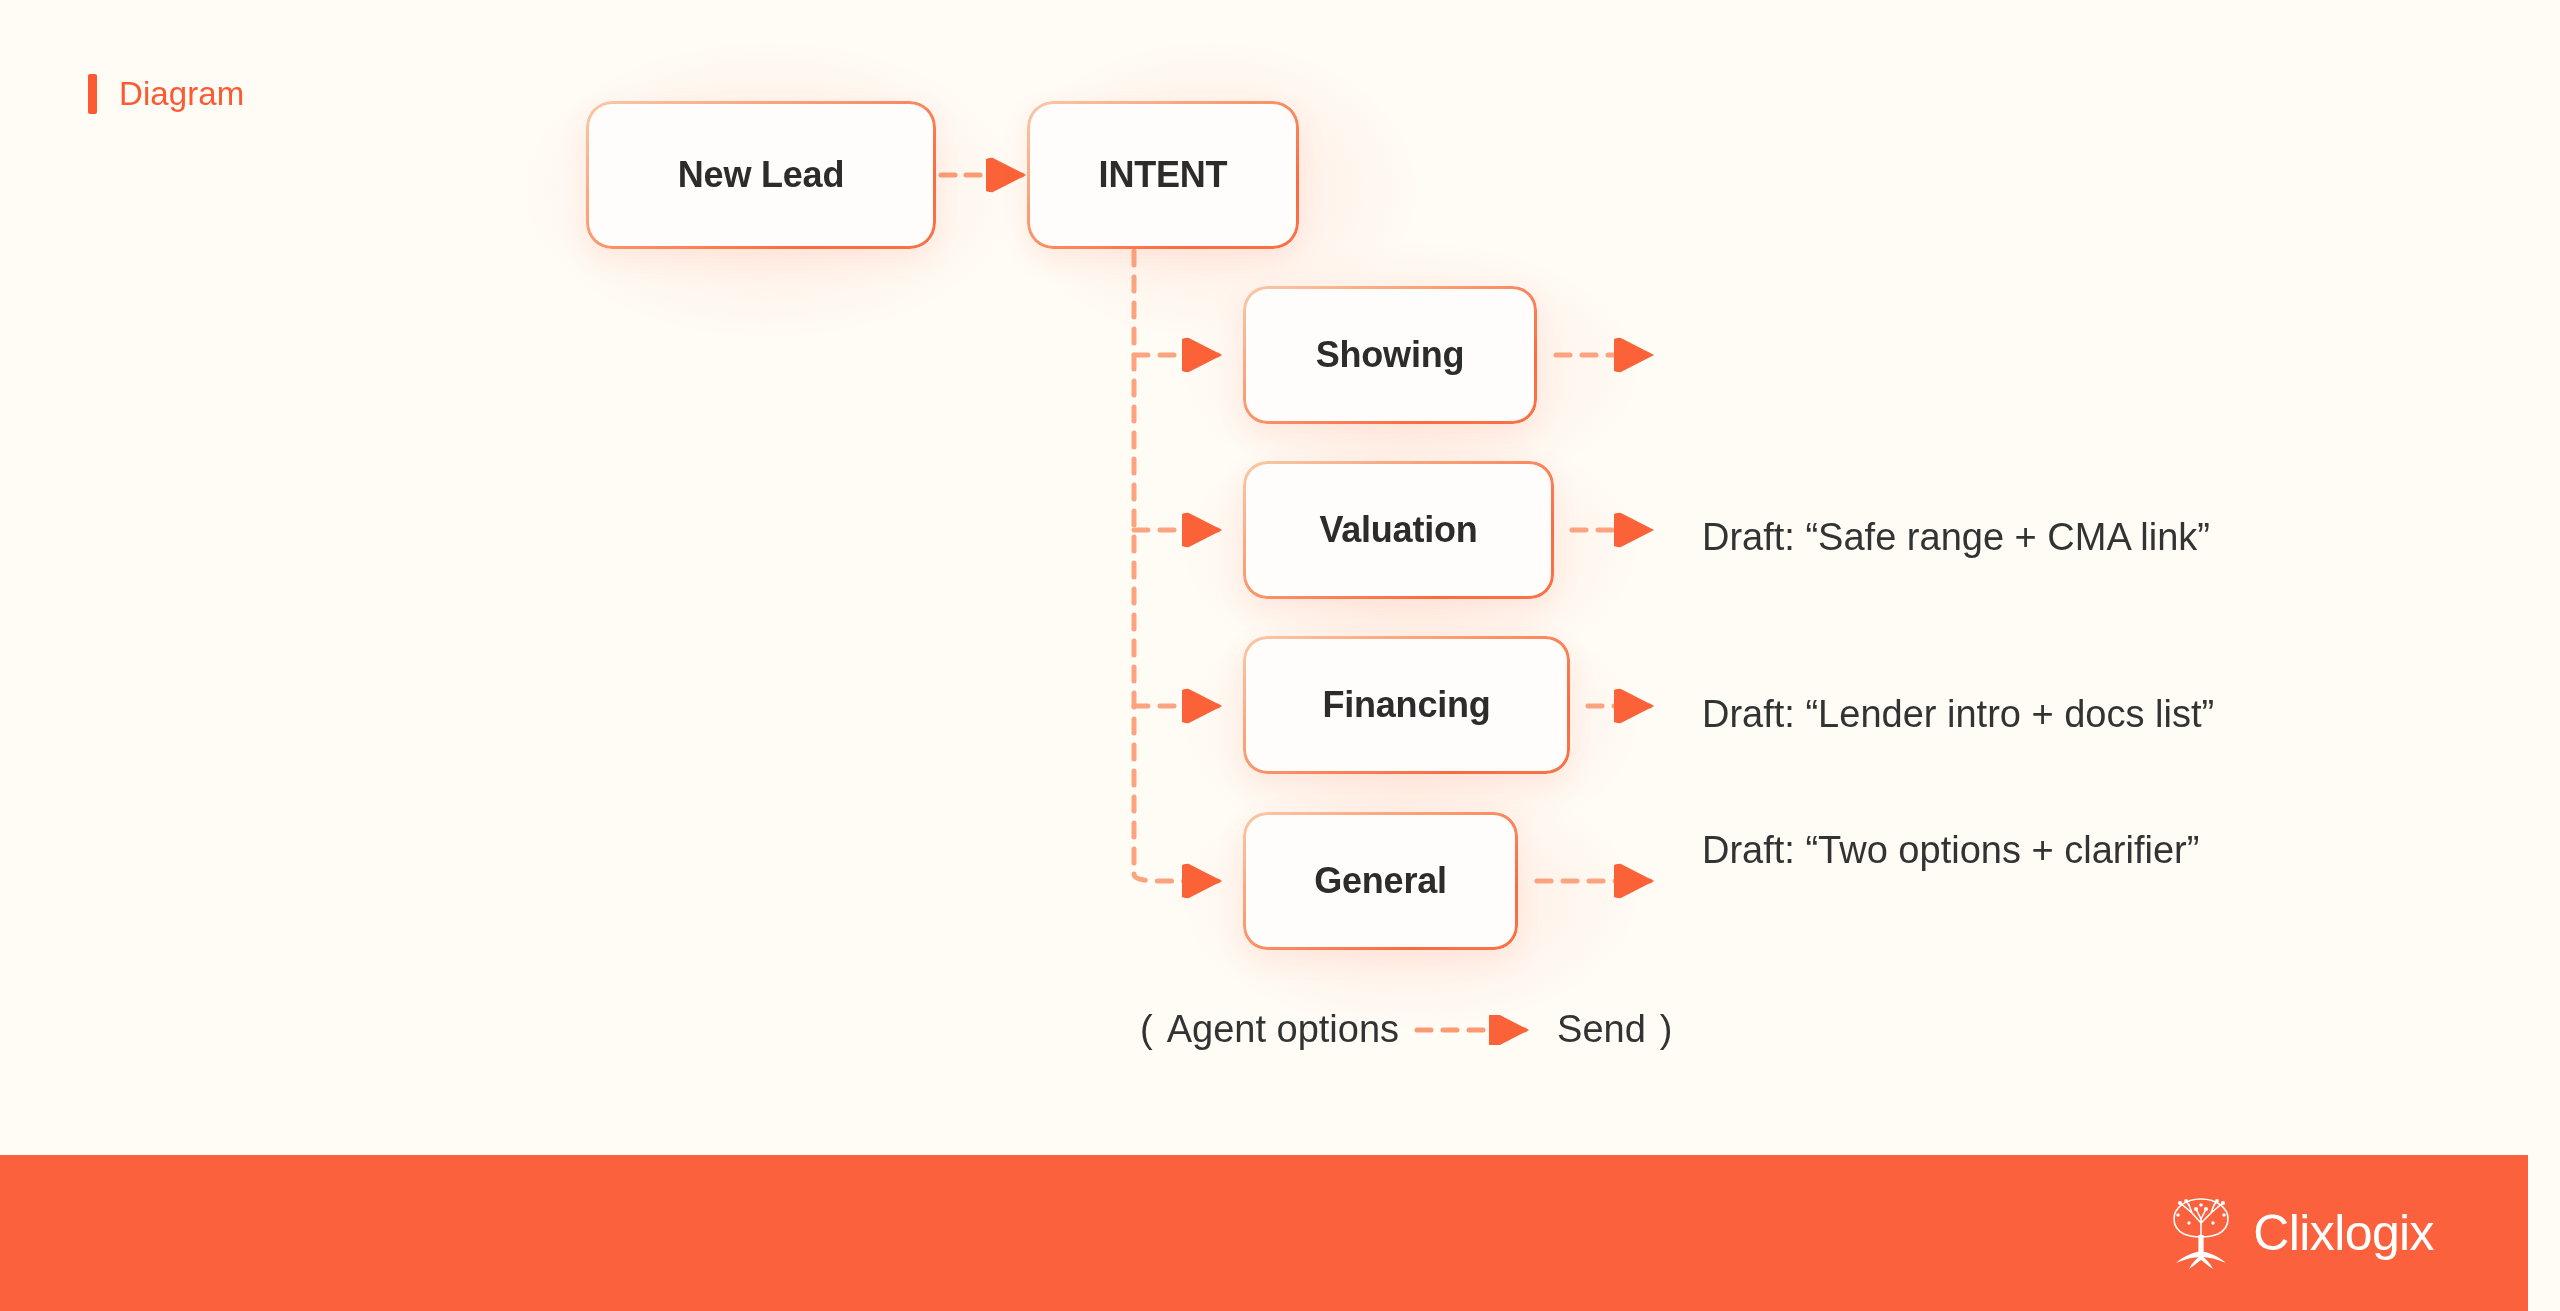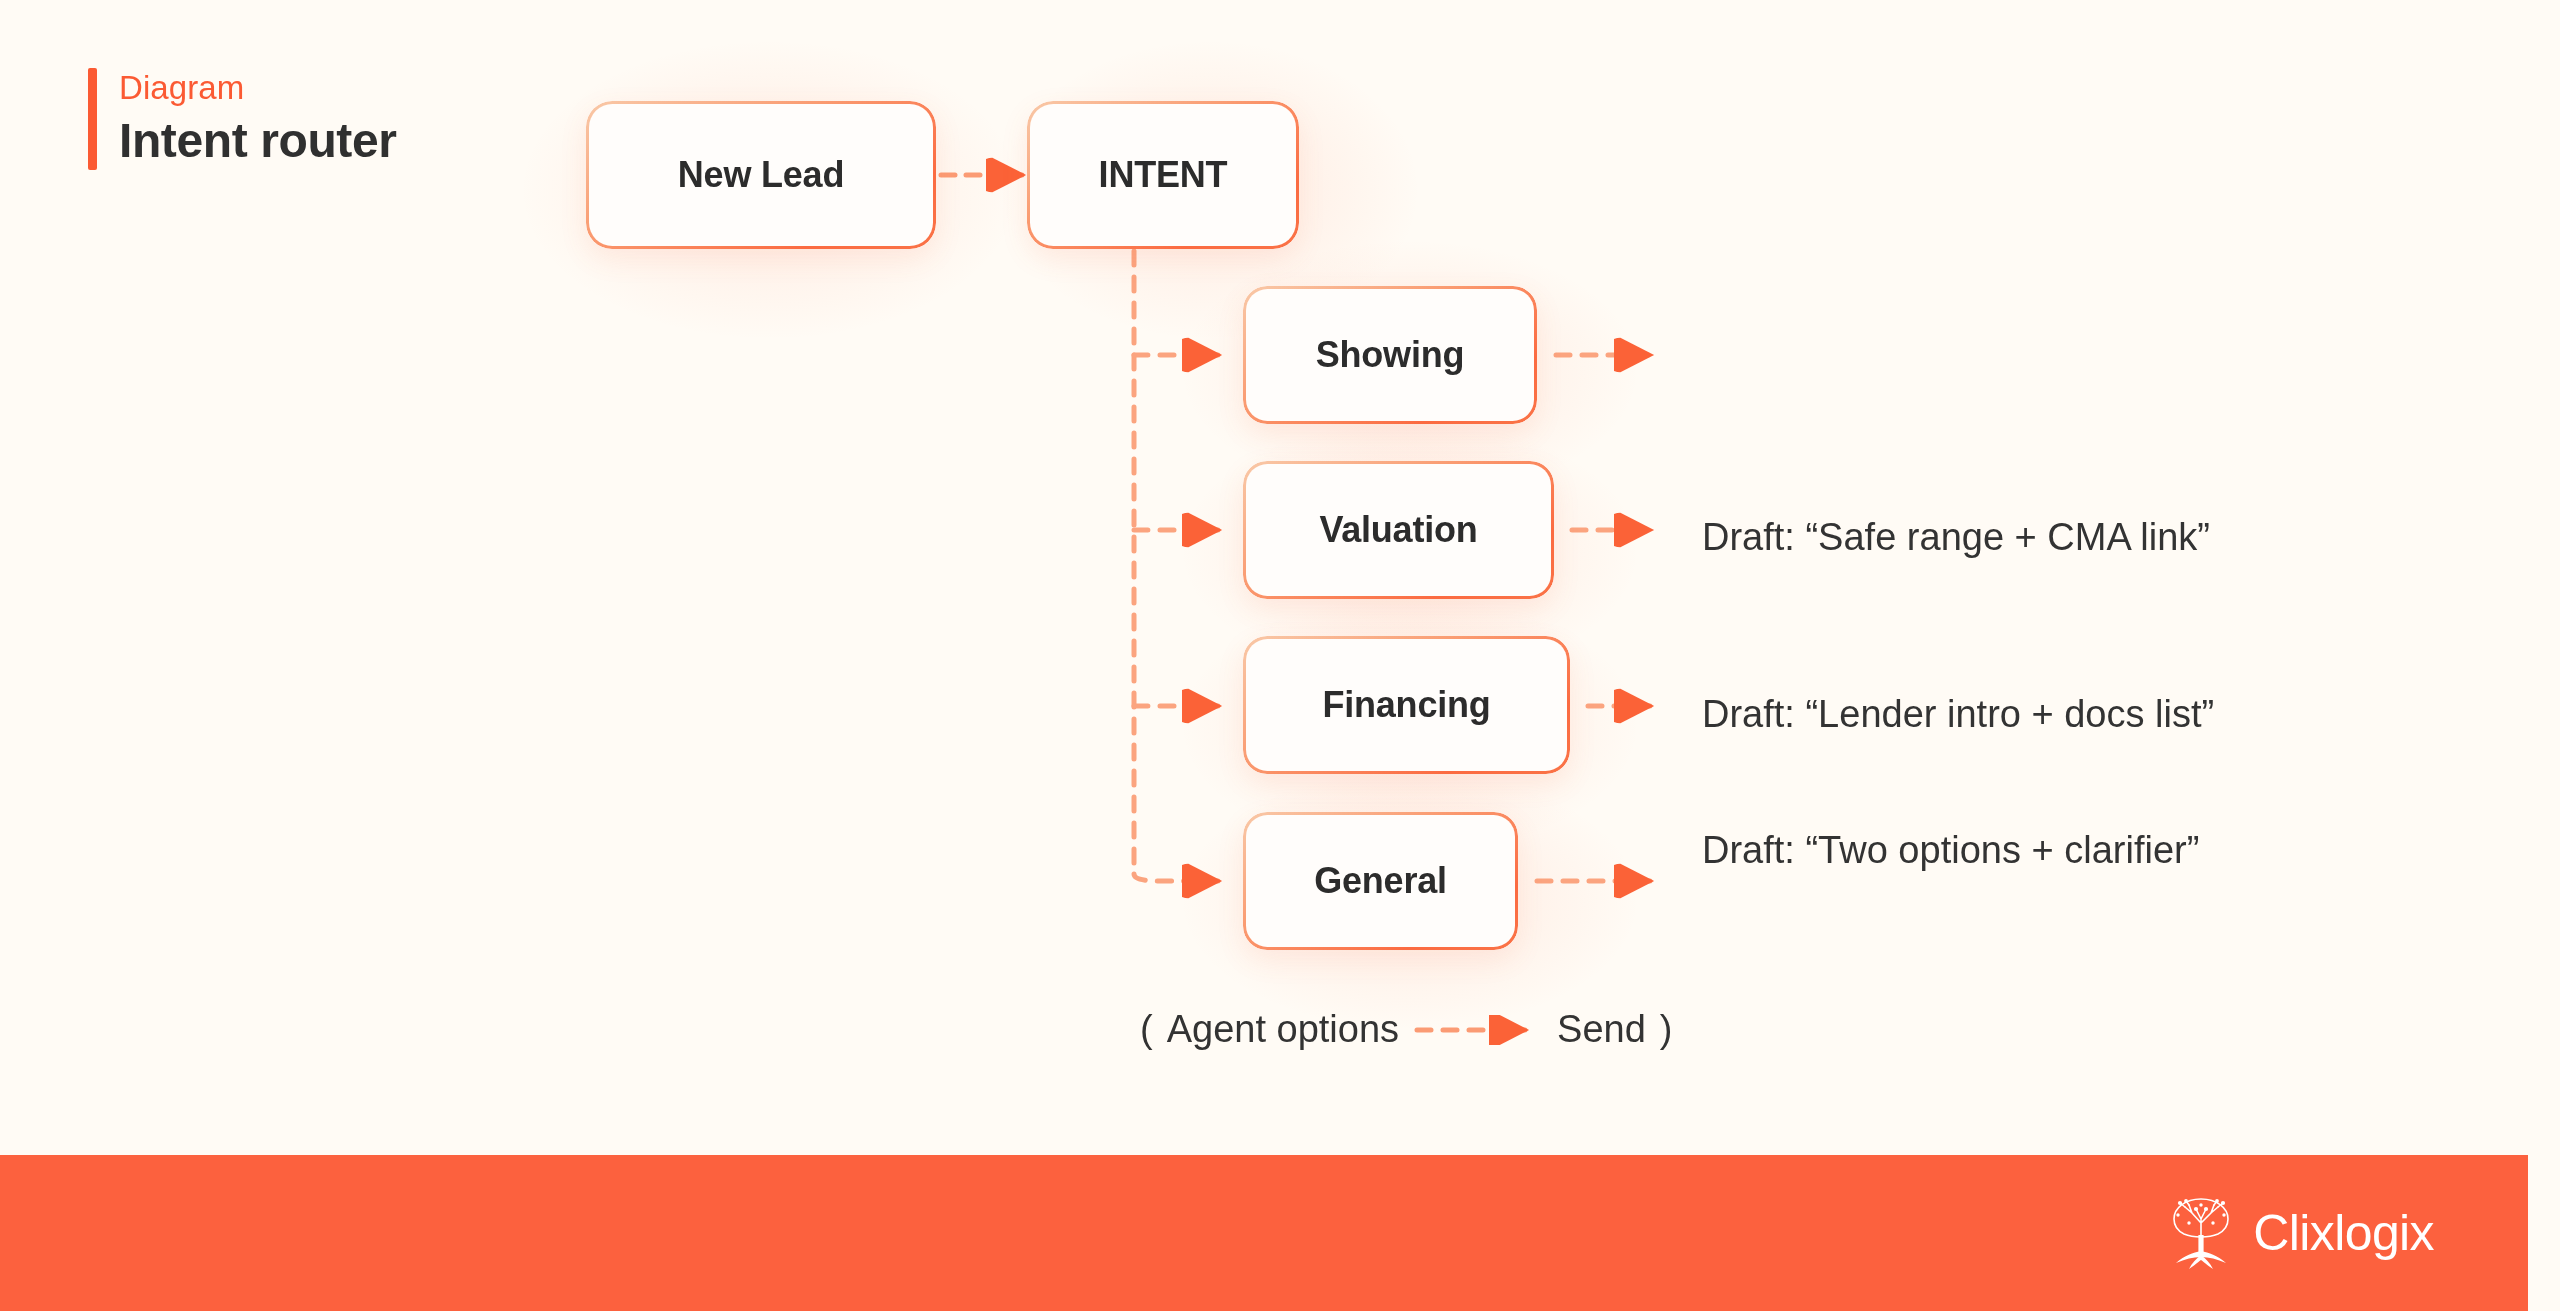--- a/index.html
+++ b/index.html
@@ -25,21 +25,21 @@
     position: absolute;
     border-radius: 50%;
     pointer-events: none;
     background: radial-gradient(closest-side, rgba(253,120,80,0.13), rgba(253,120,80,0.0));
   }
 
   
   #heading {
     position: absolute;
     left: 88px;
-    top: 68px;
+    top: 74px;
     display: flex;
     align-items: stretch;
     gap: 22px;
   }
   #heading-bar {
     width: 9px;
     border-radius: 2px;
     background: #FB5A33;
   }
   .head-texts { display: flex; flex-direction: column; justify-content: center; }
@@ -166,21 +166,20 @@
   <div class="bloom" style="left:1000px; top:40px;   width:420px; height:300px;"></div>
   <div class="bloom" style="left:1180px; top:240px;  width:460px; height:260px;"></div>
   <div class="bloom" style="left:1180px; top:420px;  width:460px; height:260px;"></div>
   <div class="bloom" style="left:1180px; top:595px;  width:460px; height:260px;"></div>
   <div class="bloom" style="left:1180px; top:770px;  width:460px; height:260px;"></div>
 
   <div id="heading">
     <div id="heading-bar"></div>
     <div class="head-texts">
       <div id="eyebrow">Diagram</div>
-      <div id="page-title">Intent router</div>
     </div>
   </div>
 
   <svg id="wires" viewBox="0 0 2560 1311" xmlns="http://www.w3.org/2000/svg">
     <defs>
       <marker id="arrow" viewBox="0 0 12 12" refX="9.5" refY="6" markerWidth="9" markerHeight="9" orient="auto-start-reverse">
         <path d="M1.6 1.4 L10.6 6 L1.6 10.6 A3.2 3.2 0 0 1 1.6 1.4 Z" fill="#FB6237"></path>
       </marker>
     </defs>
 

